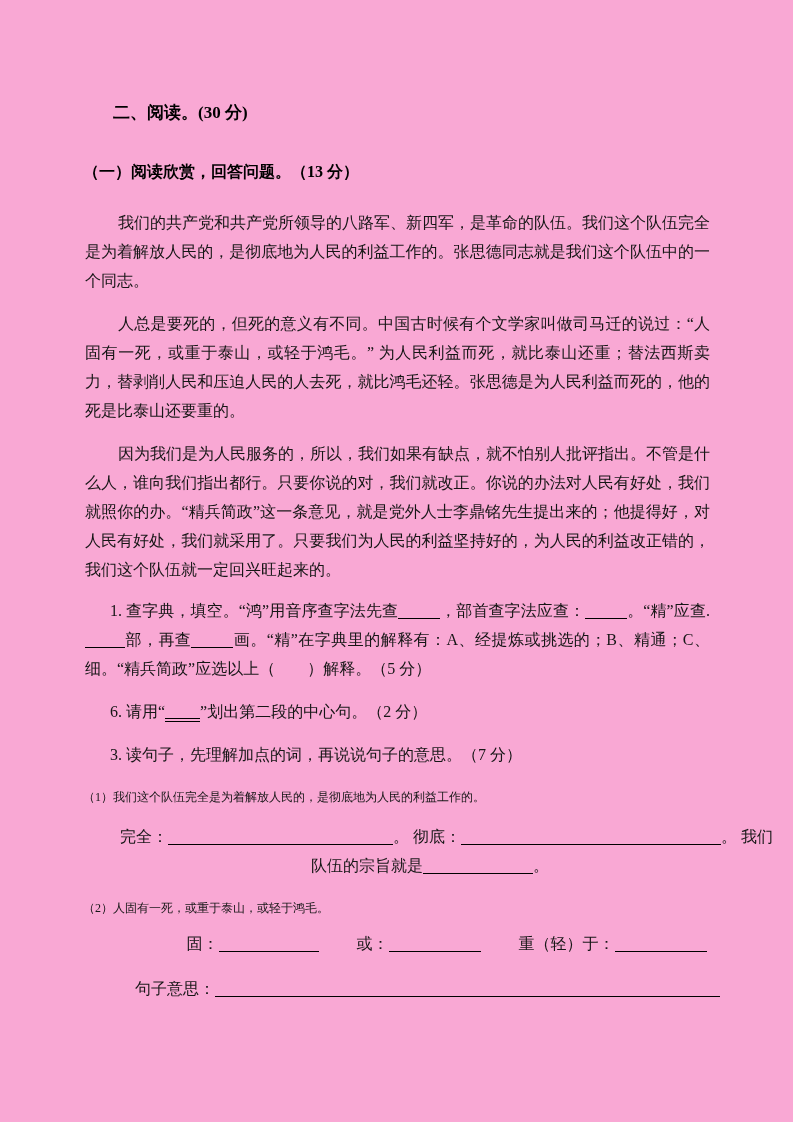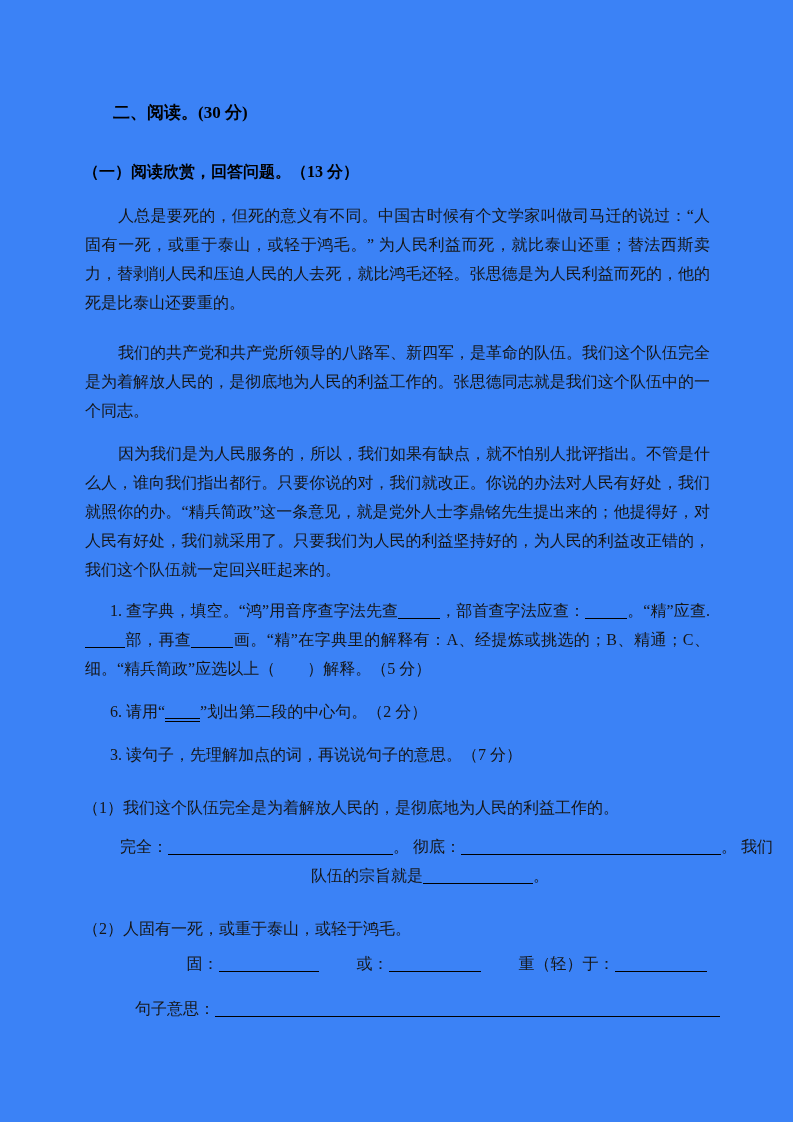--- a/index.html
+++ b/index.html
@@ -1,20 +1,20 @@
 <!DOCTYPE html>
 <html><head>
 <meta charset="utf-8">
 <style>
   html, body { margin: 0; padding: 0; background: #ffffff; }
   .page {
     position: relative;
     width: 793px;
     height: 1122px;
-    background: #3b82f6;
+    background: #f9a8d4;
     overflow: hidden;
     font-family: "Liberation Serif", "DejaVu Serif", serif;
     color: #161616;
     box-sizing: border-box;
     padding: 101px 83px 0 85px;
   }
   .section-title {
     font-size: 17px;
     line-height: 24px;
     font-weight: 700;
@@ -41,24 +41,24 @@
     font-size: 16px;
     line-height: 29px;
     text-align: justify;
     text-indent: 25px;
     width: 625px;
     margin: 14px 0 0 0;
     font-family: Liberation Serif, serif;
   }
   .question.q1 { margin-top: 12px; }
   .subitem {
-    font-size: 16px;
+    font-size: 12px;
     line-height: 29px;
     width: 640px;
-    margin: 24px 0 0 -2px;
+    margin: 14px 0 0 -2px;
   }
   .answer-line {
     font-size: 16px;
     line-height: 29px;
     width: 690px;
     margin: 10px 0 0 0;
     text-indent: 33px;
     text-align: center;
   }
   .answer-line.words { margin-top: 6px; }
@@ -83,23 +83,23 @@
 </style>
 </head>
 <body>
 
 <div class="page">
 
   <div class="section-title">二、阅读。(30 分)</div>
 
   <div class="subsection-title">（一）阅读欣赏，回答问题。（13 分）</div>
 
+  <p class="para first">我们的共产党和共产党所领导的八路军、新四军，是革命的队伍。我们这个队伍完全是为着解放人民的，是彻底地为人民的利益工作的。张思德同志就是我们这个队伍中的一个同志。</p>
+
   <p class="para">人总是要死的，但死的意义有不同。中国古时候有个文学家叫做司马迁的说过：“人固有一死，或重于泰山，或轻于鸿毛。” 为人民利益而死，就比泰山还重；替法西斯卖力，替剥削人民和压迫人民的人去死，就比鸿毛还轻。张思德是为人民利益而死的，他的死是比泰山还要重的。</p>
-
-  <p class="para first">我们的共产党和共产党所领导的八路军、新四军，是革命的队伍。我们这个队伍完全是为着解放人民的，是彻底地为人民的利益工作的。张思德同志就是我们这个队伍中的一个同志。</p>
 
   <p class="para">因为我们是为人民服务的，所以，我们如果有缺点，就不怕别人批评指出。不管是什么人，谁向我们指出都行。只要你说的对，我们就改正。你说的办法对人民有好处，我们就照你的办。“精兵简政”这一条意见，就是党外人士李鼎铭先生提出来的；他提得好，对人民有好处，我们就采用了。只要我们为人民的利益坚持好的，为人民的利益改正错的，我们这个队伍就一定回兴旺起来的。</p>
 
   <p class="question q1"><span>1. 查字典，填空。“鸿”用音序查字法先查</span><span class="blank b42"></span><span>，部首查字法应查：</span><span class="blank b42"></span><span>。“精”应查.</span><span class="blank b40"></span><span>部，再查</span><span class="blank b42"></span><span>画。“精”在字典里的解释有：A、经提炼或挑选的；B、精通；C、细。“精兵简政”应选以上（　　）解释。（5 分）</span></p>
 
   <p class="question"><span>6. 请用“</span><span class="blank double b35"></span><span>”划出第二段的中心句。（2 分）</span></p>
 
   <p class="question">3. 读句子，先理解加点的词，再说说句子的意思。（7 分）</p>
 
   <p class="subitem">（1）我们这个队伍完全是为着解放人民的，是彻底地为人民的利益工作的。</p>

